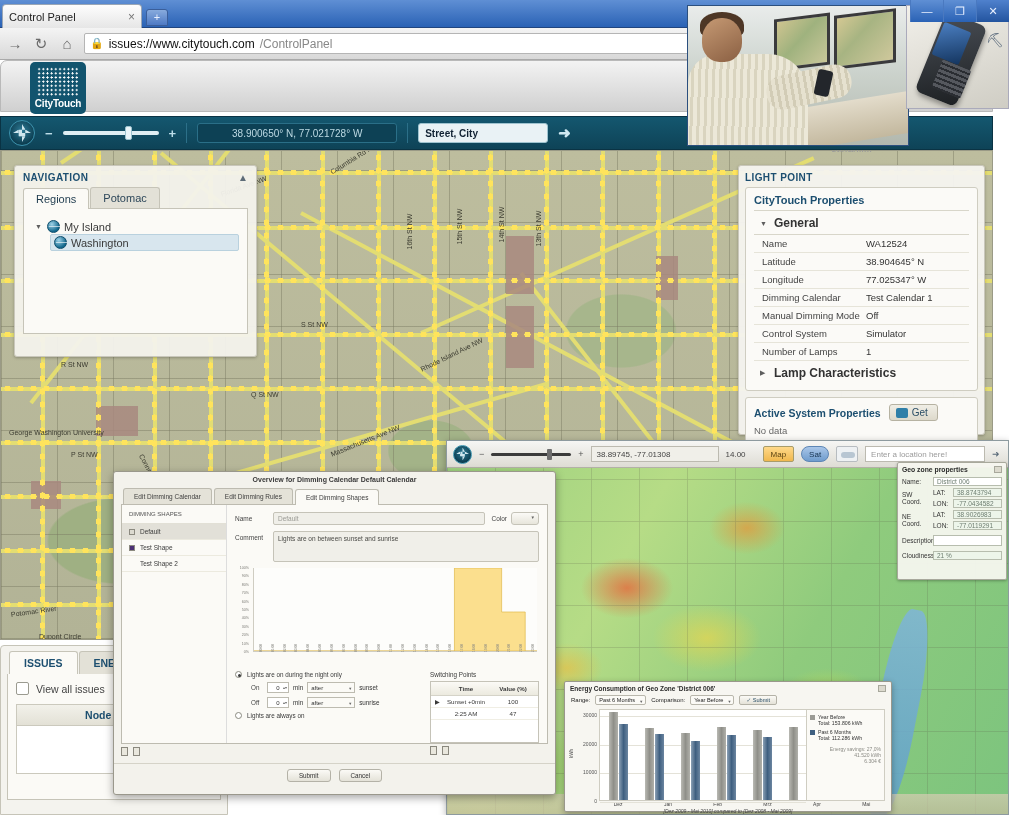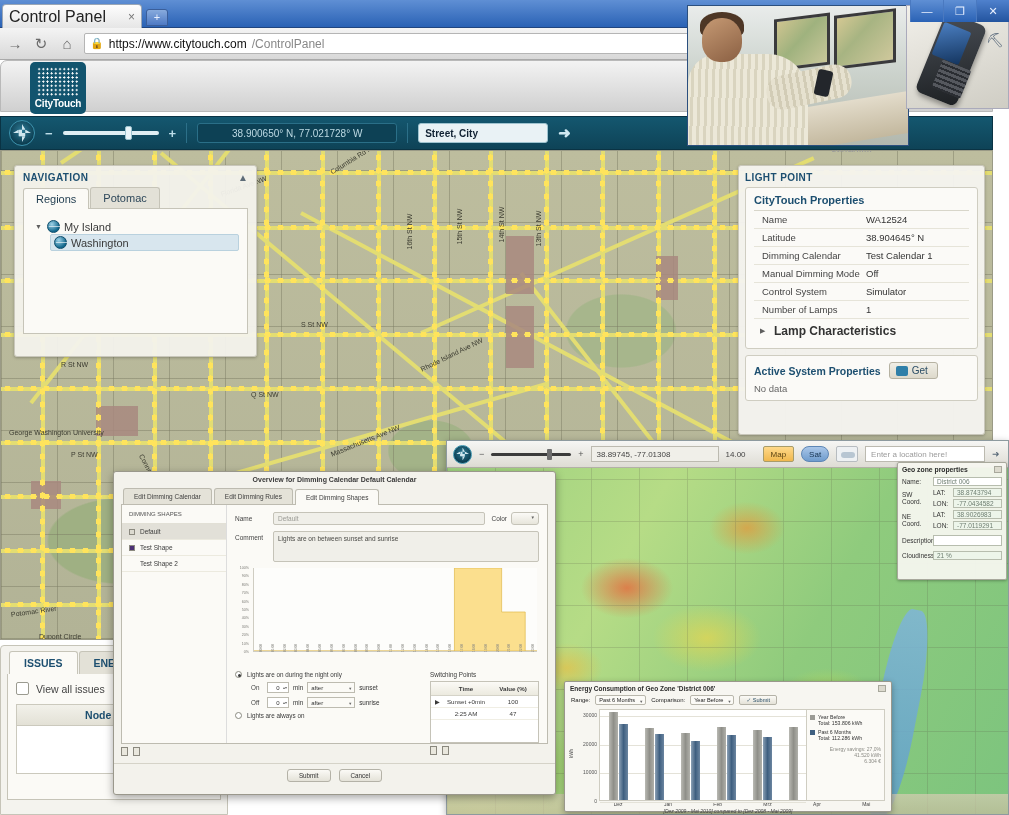--- a/index.html
+++ b/index.html
@@ -17,21 +17,21 @@
     background:linear-gradient(#5f8fd4,#2a62b5);
     border-bottom:1px solid #20457f;
   }
   #tab-active {
     position:absolute; left:2px; top:4px; width:140px; height:24px;
     background:linear-gradient(#fdfdfd,#e6e6e6);
     border:1px solid #9aa6b5; border-bottom:none;
     border-radius:4px 4px 0 0;
     display:flex; align-items:center; padding:0 6px;
   }
-  #tab-title { font-size:16px; color:#222; flex:1; white-space:nowrap; overflow:hidden; }
+  #tab-title { font-size:11px; color:#222; flex:1; white-space:nowrap; overflow:hidden; }
   #tab-close { color:#777; font-size:12px; cursor:pointer; }
   #tab-new {
     position:absolute; left:146px; top:9px; width:22px; height:17px;
     background:linear-gradient(#88abdd,#4d79c4);
     border:1px solid #3a5e9a; border-radius:3px 3px 0 0;
     color:#e8f0ff; font-size:11px; text-align:center; line-height:15px; cursor:pointer;
   }
   #urlbar-row {
     position:absolute; left:0; top:28px; width:1009px; height:32px;
     background:linear-gradient(#f4f4f4,#d8d8d8);
@@ -573,27 +573,35 @@
       <span class="globe"></span>
       <span>Washington</span>
     </div>
   </div>
 </div>
 
 <div id="lp-panel">
   <div id="lp-title">LIGHT POINT</div>
   <div id="lp-card">
     <div id="lp-card-head">CityTouch Properties</div>
+    <div class="lp-section">
+      <span class="tri">▼</span>
+      <span class="lp-section-label">General</span>
+    </div>
     <div class="lp-row">
       <span class="lp-k">Name</span>
       <span class="lp-v">WA12524</span>
     </div>
     <div class="lp-row">
       <span class="lp-k">Latitude</span>
       <span class="lp-v">38.904645° N</span>
+    </div>
+    <div class="lp-row">
+      <span class="lp-k">Longitude</span>
+      <span class="lp-v">77.025347° W</span>
     </div>
     <div class="lp-row">
       <span class="lp-k">Dimming Calendar</span>
       <span class="lp-v">Test Calendar 1</span>
     </div>
     <div class="lp-row">
       <span class="lp-k">Manual Dimming Mode</span>
       <span class="lp-v">Off</span>
     </div>
     <div class="lp-row">
@@ -665,21 +673,21 @@
       <span id="tab-close">×</span>
     </div>
     <div id="tab-new">+</div>
   </div>
   <div id="urlbar-row">
     <span class="nav-ico">→</span>
     <span class="nav-ico">↻</span>
     <span class="nav-ico">⌂</span>
     <div id="omnibox">
       <span id="lock-icon">🔒</span>
-      <span id="url-host">https://www.citytouch.com</span>
+      <span id="url-host">issues://www.citytouch.com</span>
       <span id="url-path">/ControlPanel</span>
     </div>
   </div>
 </div>
 
 <div id="photo-operator">
   <div class="wall"></div>
   <div class="mon1"></div>
   <div class="mon2"></div>
   <div class="desk"></div>

